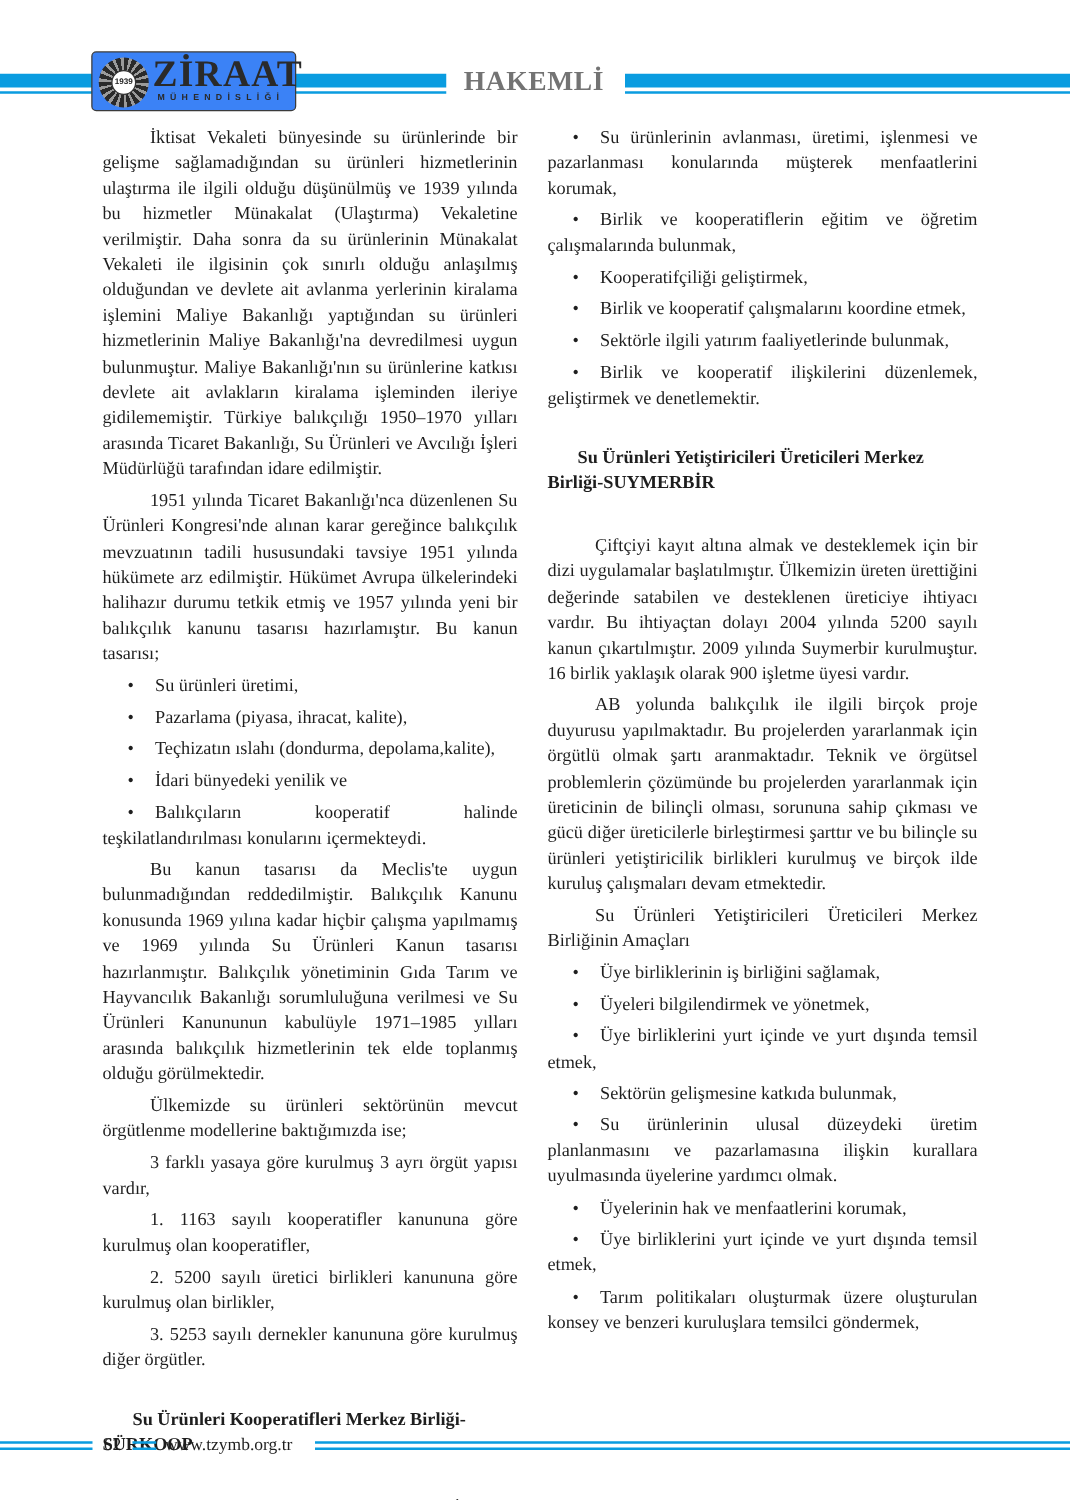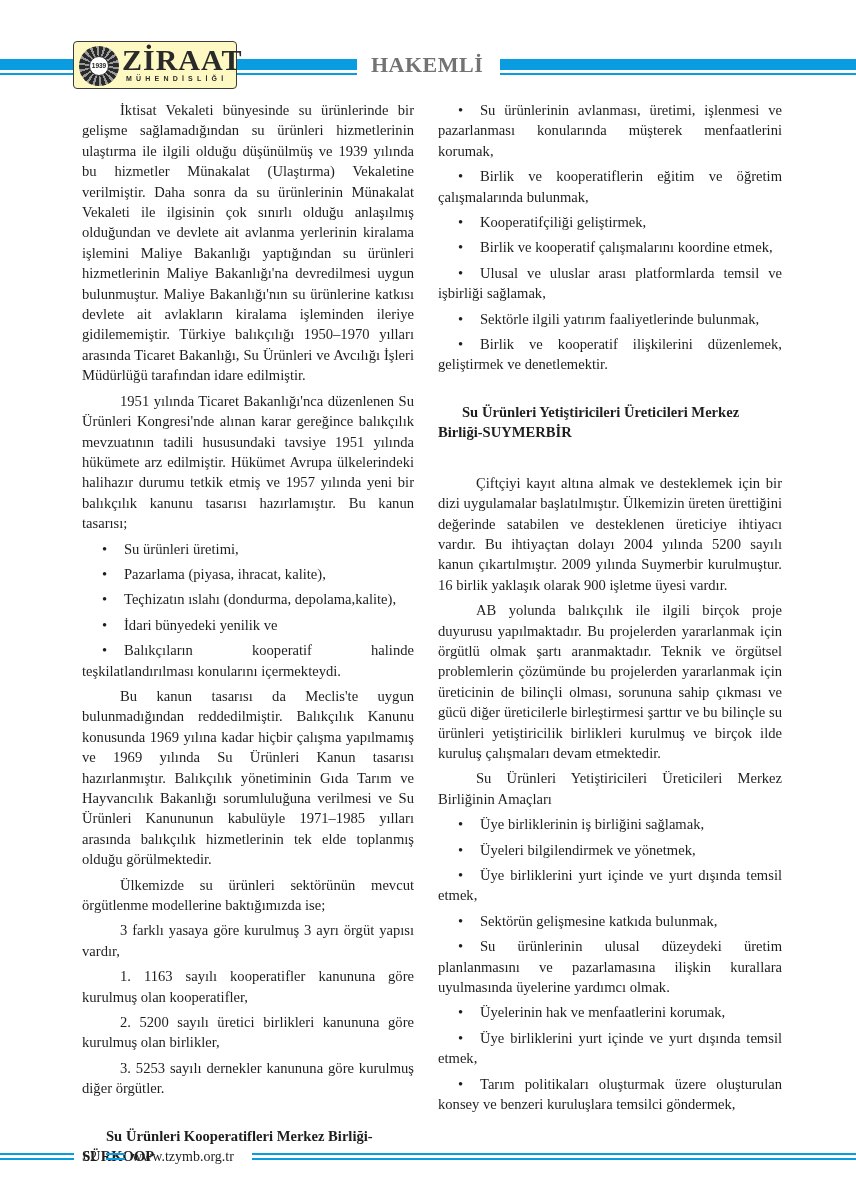--- a/index.html
+++ b/index.html
@@ -4,21 +4,21 @@
 <style>
   * { box-sizing: border-box; margin: 0; padding: 0; }
   html, body { width: 856px; height: 1200px; background: #ffffff; overflow: hidden; }
   body { position: relative; font-family: "Liberation Serif", "DejaVu Serif", serif; color: #1e1e1e; }
 
   
   .hdr-stripe { position: absolute; height: 11px; background: #0a9ce0; }
   .hdr-line { position: absolute; height: 2px; background: #0a9ce0; }
   .logo-box {
     position: absolute; left: 73px; top: 41px; width: 164px; height: 48px;
-    border: 1px solid #3b3b3b; border-radius: 4px; background: #fef9c3;
+    border: 1px solid #3b3b3b; border-radius: 4px; background: #3b82f6;
   }
   .logo-emblem {
     position: absolute; left: 5px; top: 4px; width: 40px; height: 40px; border-radius: 50%;
     background: repeating-conic-gradient(#2a2a2a 0deg 12deg, #9a9a9a 12deg 20deg);
   }
   .logo-emblem-inner {
     position: absolute; left: 10px; top: 10px; width: 20px; height: 20px; border-radius: 50%;
     background: #fff; border: 1px solid #333; font-family: "Liberation Sans", sans-serif;
     font-size: 6.5px; font-weight: bold; line-height: 18px; text-align: center; color: #222;
   }
@@ -101,21 +101,20 @@
   <div class="gap-m"></div>
   <p class="p">2004 yılında Doğu Karadeniz, İstanbul, Çanakkale, Balıkesir, İzmir, Muğla ve Mersin Su Ürünleri Kooperatifleri Bölge Birlikleri tarafından kurulmuştur.</p>
 </div>
 
 <div class="col col-right">
   <div>
     <p class="bullet"><span class="bullet-mark">•</span><span>Su ürünlerinin avlanması, üretimi, işlenmesi ve pazarlanması konularında müşterek menfaatlerini korumak,</span></p>
     <p class="bullet"><span class="bullet-mark">•</span><span>Birlik ve kooperatiflerin eğitim ve öğretim çalışmalarında bulunmak,</span></p>
     <p class="bullet"><span class="bullet-mark">•</span><span>Kooperatifçiliği geliştirmek,</span></p>
     <p class="bullet"><span class="bullet-mark">•</span><span>Birlik ve kooperatif çalışmalarını koordine etmek,</span></p>
-    <p class="bullet"><span class="bullet-mark">•</span><span>Ulusal ve uluslar arası platformlarda temsil ve işbirliği sağlamak,</span></p>
     <p class="bullet"><span class="bullet-mark">•</span><span>Sektörle ilgili yatırım faaliyetlerinde bulunmak,</span></p>
     <p class="bullet"><span class="bullet-mark">•</span><span>Birlik ve kooperatif ilişkilerini düzenlemek, geliştirmek ve denetlemektir.</span></p>
   </div>
 
   <div class="gap-s"></div>
   <p class="heading">Su Ürünleri Yetiştiricileri Üreticileri Merkez Birliği-SUYMERBİR</p>
   <div class="gap-m"></div>
 
   <p class="p">Çiftçiyi kayıt altına almak ve desteklemek için bir dizi uygulamalar başlatılmıştır. Ülkemizin üreten ürettiğini değerinde satabilen ve desteklenen üreticiye ihtiyacı vardır. Bu ihtiyaçtan dolayı  2004 yılında 5200 sayılı kanun çıkartılmıştır. 2009 yılında Suymerbir kurulmuştur. 16 birlik yaklaşık olarak 900 işletme üyesi vardır.</p>
   <p class="p">AB yolunda balıkçılık ile ilgili birçok proje duyurusu yapılmaktadır. Bu projelerden yararlanmak için örgütlü olmak şartı aranmaktadır. Teknik ve örgütsel problemlerin çözümünde bu projelerden yararlanmak için üreticinin de bilinçli olması, sorununa sahip çıkması ve gücü diğer üreticilerle birleştirmesi şarttır ve bu bilinçle su ürünleri yetiştiricilik birlikleri kurulmuş ve birçok ilde kuruluş çalışmaları devam etmektedir.</p>

